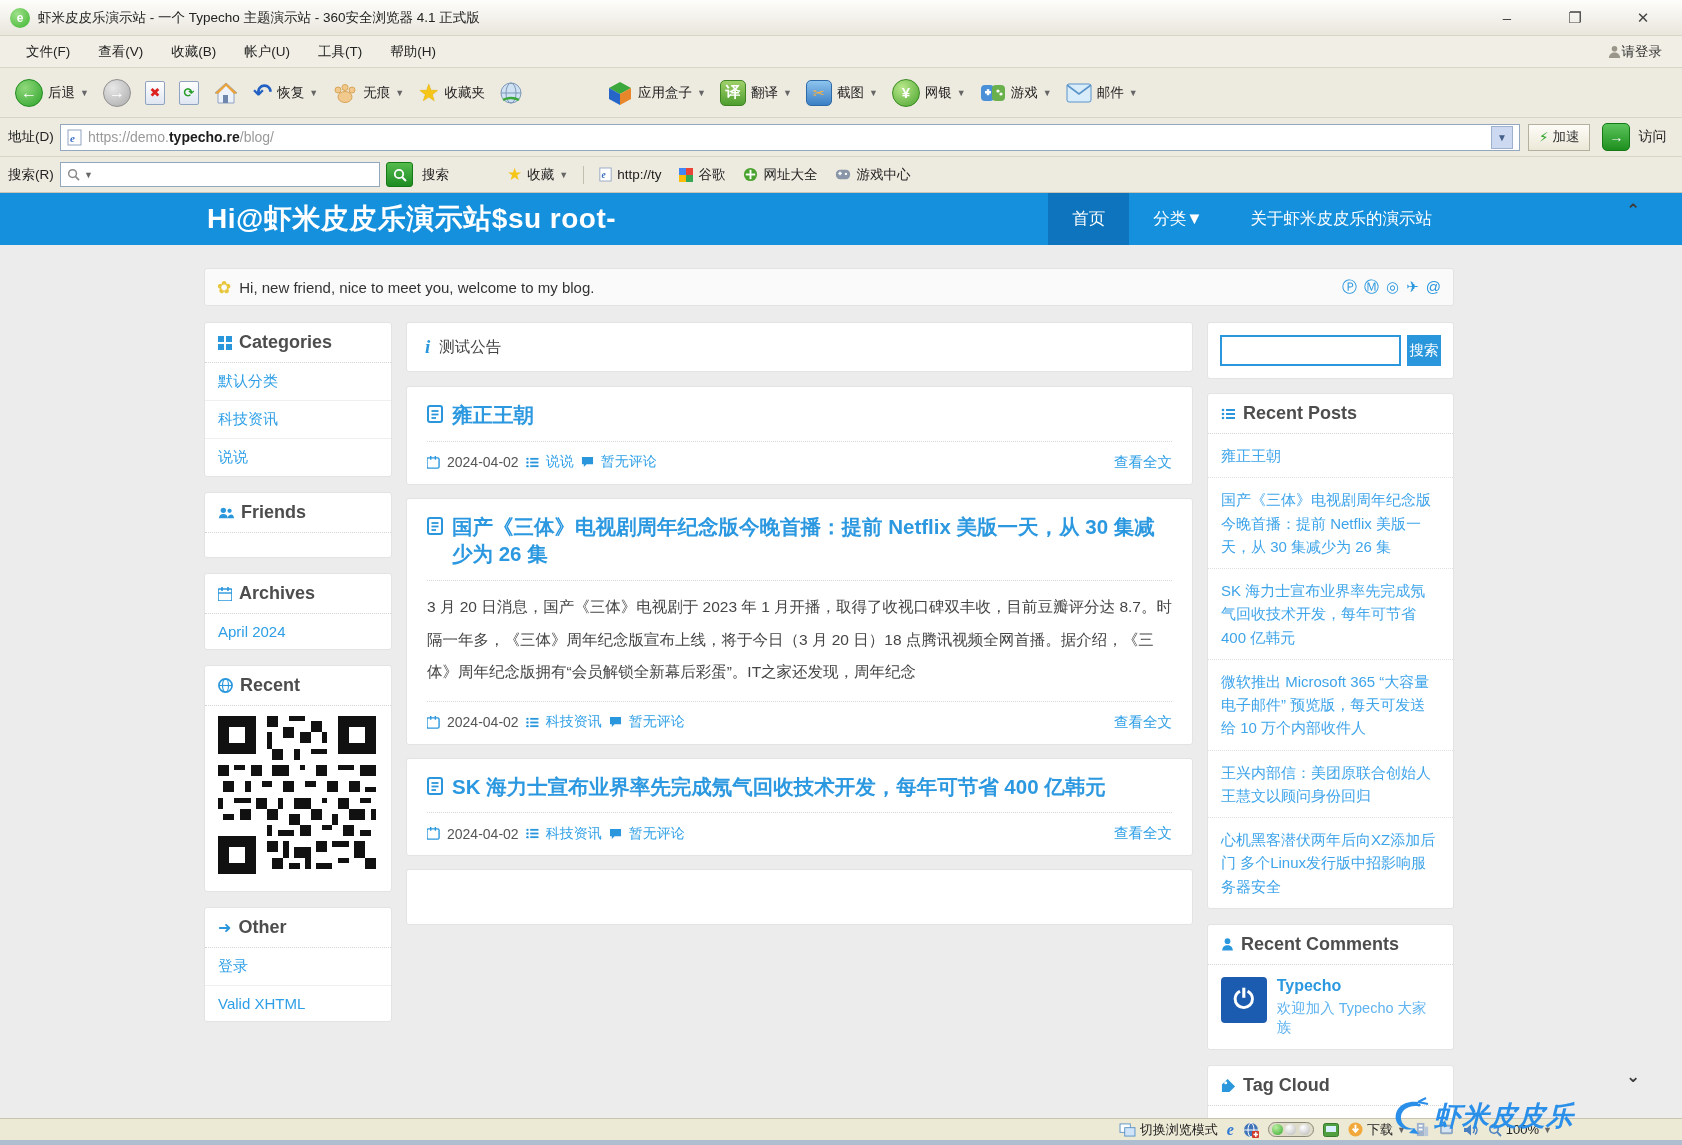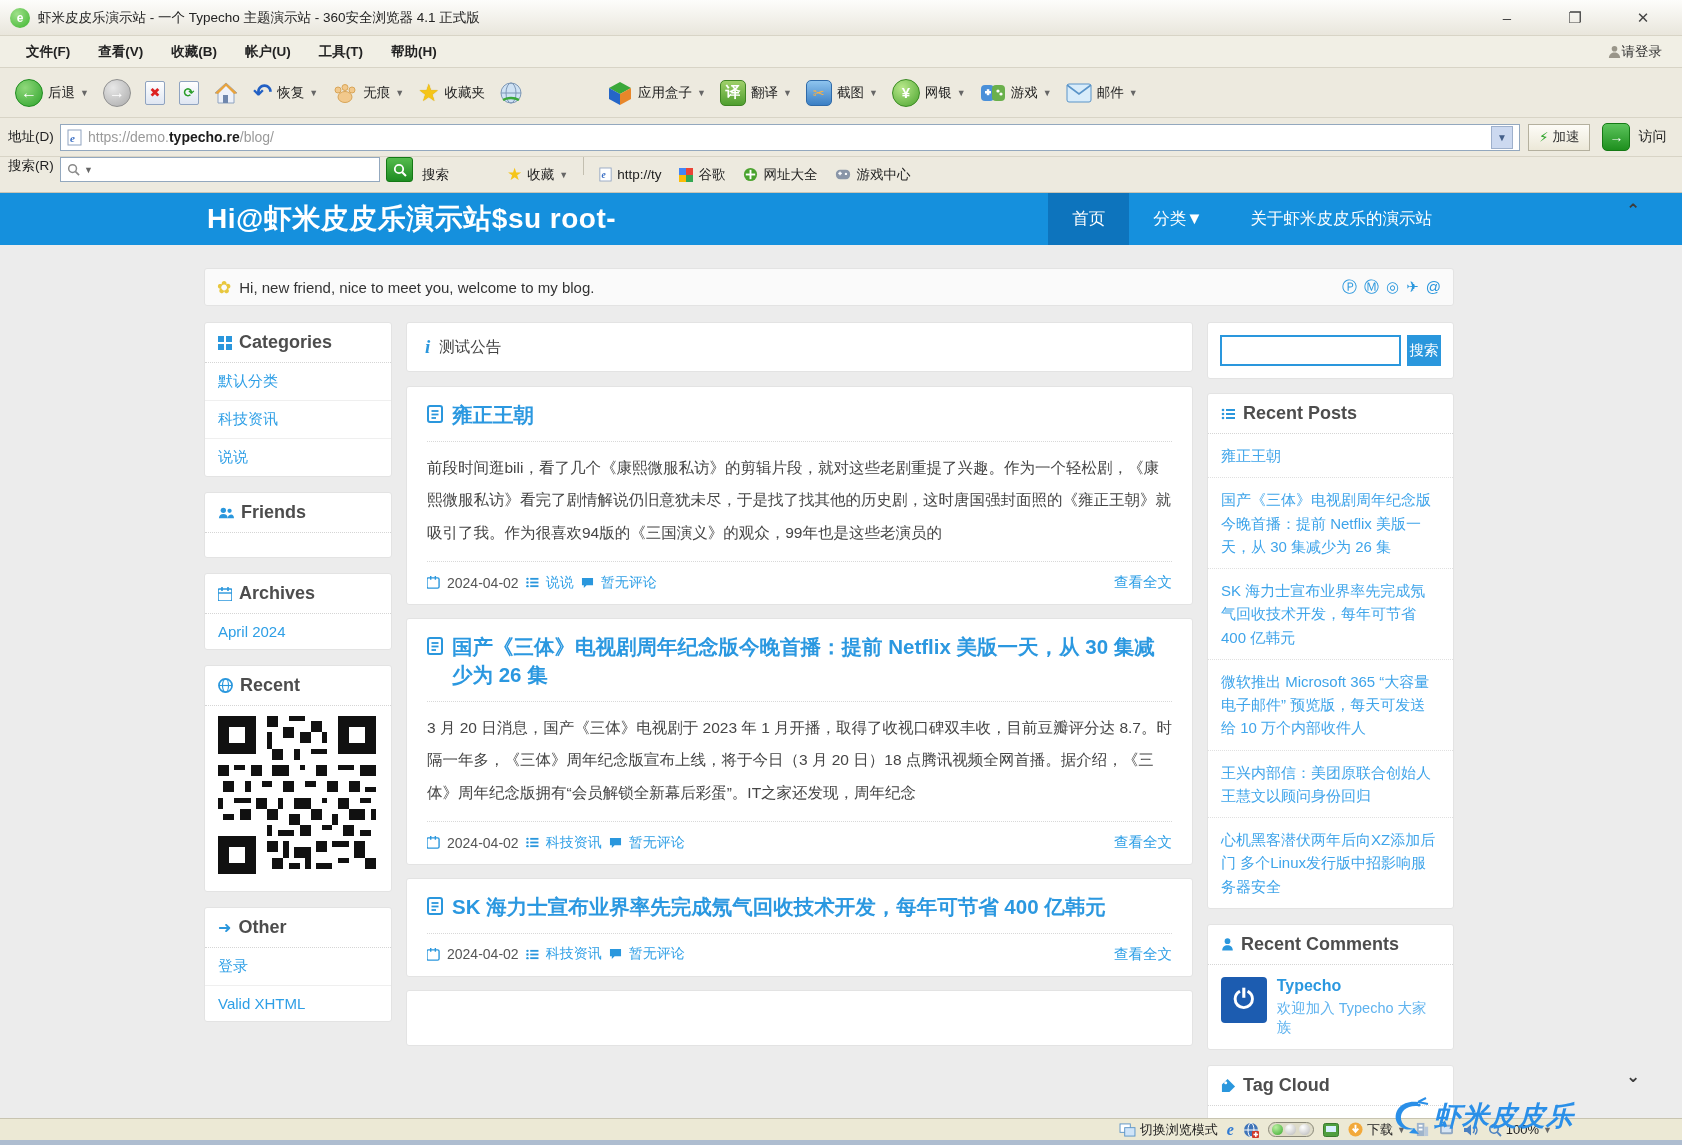--- a/index.html
+++ b/index.html
@@ -7,21 +7,21 @@
   body { font-family:"Liberation Sans","DejaVu Sans",sans-serif; background:#ececec; position:relative; font-size:14px; color:#333; }
 
   
   .titlebar { height:36px; background:linear-gradient(#fdfdfb,#e9e6dc); border-bottom:1px solid #d8d4c6; display:flex; align-items:center; padding:0 10px; }
   .fav360 { width:20px; height:20px; border-radius:50%; background:radial-gradient(circle at 35% 30%,#9fe08a,#3cb52e); color:#fff; font-weight:bold; font-size:12px; display:flex; align-items:center; justify-content:center; margin-right:8px; }
   .wtitle { font-size:13.5px; color:#222; }
   .wcontrols { margin-left:auto; display:flex; gap:38px; padding-right:14px; }
   .wbtn { width:30px; height:22px; display:flex; align-items:center; justify-content:center; color:#444; font-size:15px; cursor:default; }
 
   .menubar { height:32px; background:#f1efe5; border-bottom:1px solid #d8d4c6; display:flex; align-items:center; padding:0 12px; }
-  .menuitem { padding:4px 14px; font-size:13.5px; color:#222;font-weight:bold; }
+  .menuitem { padding:4px 14px; font-size:13.5px; color:#222; }
   .loginarea { margin-left:auto; display:flex; align-items:center; color:#333; font-size:13.5px; padding-right:8px; }
 
   .toolbar { height:50px; background:#edeadf; border-bottom:1px solid #d8d4c6; display:flex; align-items:center; padding:0 8px; }
   .tbtn { display:flex; align-items:center; gap:5px; padding:4px 7px; font-size:13.5px; color:#222; white-space:nowrap; }
   .caret { font-size:9px; color:#666; }
   .cir { width:28px; height:28px; border-radius:50%; display:flex; align-items:center; justify-content:center; color:#fff; font-size:16px; font-weight:bold; }
   .cir.back { background:radial-gradient(circle at 35% 30%,#8fd87a,#2da32b); border:1px solid #1f8c1f; }
   .cir.fwd  { background:radial-gradient(circle at 35% 30%,#e8e8e8,#a9a9a9); border:1px solid #909090; }
   .doc { width:20px; height:24px; background:linear-gradient(#fff,#dfe6f2); border:1px solid #8fa3c0; border-radius:2px; display:flex; align-items:center; justify-content:center; font-size:13px; font-weight:bold; }
   .sq { width:26px; height:26px; border-radius:5px; display:flex; align-items:center; justify-content:center; color:#fff; font-weight:bold; }
@@ -30,21 +30,21 @@
   .addressrow { height:39px; background:#edeadf; border-bottom:1px solid #d8d4c6; display:flex; align-items:center; padding:0 8px; }
   .rowlabel { font-size:13.5px; color:#222; width:52px; }
   .addrinput { height:27px; flex:0 0 1460px; background:#fff; border:1px solid #93a8be; display:flex; align-items:center; padding:0 6px; gap:6px; }
   .urltext { font-size:14px; color:#9a9a9a; }
   .urltext b { color:#1b1b1b; }
   .addrdrop { margin-left:auto; width:22px; height:23px; background:#ccd9f0; border:1px solid #9eb0cc; color:#44608a; display:flex; align-items:center; justify-content:center; font-size:10px; }
   .speedbtn { margin-left:8px; height:27px; border:1px solid #b4b09e; background:linear-gradient(#fdfcf7,#ece8d8); display:flex; align-items:center; padding:0 10px; gap:4px; font-size:13.5px; }
   .gobtn { margin-left:12px; width:28px; height:28px; border-radius:5px; background:linear-gradient(#5cc45c,#1e8f1e); border:1px solid #157915; color:#fff; display:flex; align-items:center; justify-content:center; font-weight:bold; }
   .golabel { margin-left:8px; font-size:14px; color:#222; }
 
-  .searchrow { height:36px; background:#edeadf; border-bottom:1px solid #c9c5b6; display:flex; padding:0 8px; }
+  .searchrow { height:36px; background:#edeadf; border-bottom:1px solid #c9c5b6; display:flex; align-items:center; padding:0 8px; }
   .searchinput { height:25px; flex:0 0 320px; background:#fff; border:1px solid #93a8be; display:flex; align-items:center; padding:0 6px; gap:4px; color:#8a8a8a; }
   .sbtn-green { margin-left:6px; width:27px; height:25px; border-radius:3px; background:linear-gradient(#55bb4d,#1d8c22); border:1px solid #157915; display:flex; align-items:center; justify-content:center; }
   .quick { display:flex; align-items:center; gap:5px; padding:3px 9px; font-size:13.5px; color:#222; white-space:nowrap; }
   .vsep { width:1px; height:18px; background:#c3bfb0; margin:0 6px; }
 
   
   .siteheader { height:52px; background:#1590dd; display:flex; align-items:center;justify-content:space-between; }
   .sitetitle { margin-left:207px; color:#fff; font-size:28px; font-weight:bold; letter-spacing:0.5px; }
   .sitenav { margin-left:auto; margin-right:226px; display:flex; height:52px; }
   .navitem { display:flex; align-items:center; padding:0 24px; color:#fff; font-size:16.5px; }
@@ -475,21 +475,20 @@
       <div class="post">
         <div class="posttitle">
           <svg width="16" height="18" viewBox="0 0 16 18">
               <rect x="1" y="1" width="14" height="16" rx="2" fill="none" stroke="#2a97dd" stroke-width="2"></rect>
               <line x1="4.5" y1="6" x2="11.5" y2="6" stroke="#2a97dd" stroke-width="1.8"></line>
               <line x1="4.5" y1="9.5" x2="11.5" y2="9.5" stroke="#2a97dd" stroke-width="1.8"></line>
               <line x1="4.5" y1="13" x2="9" y2="13" stroke="#2a97dd" stroke-width="1.8"></line>
             </svg>
           <a>雍正王朝</a>
         </div>
-        <div class="postbody">前段时间逛bili，看了几个《康熙微服私访》的剪辑片段，就对这些老剧重提了兴趣。作为一个轻松剧，《康熙微服私访》看完了剧情解说仍旧意犹未尽，于是找了找其他的历史剧，这时唐国强封面照的《雍正王朝》就吸引了我。作为很喜欢94版的《三国演义》的观众，99年也是这些老演员的</div>
         <div class="postmeta">
           <svg width="13" height="13" viewBox="0 0 14 14">
               <rect x="0" y="2" width="13" height="11" rx="1.5" fill="none" stroke="#2a97dd" stroke-width="1.5"></rect>
               <line x1="4" y1="0" x2="4" y2="4" stroke="#2a97dd" stroke-width="1.5"></line>
               <line x1="9" y1="0" x2="9" y2="4" stroke="#2a97dd" stroke-width="1.5"></line>
             </svg>
           <span>2024-04-02</span>
           <svg width="13" height="11" viewBox="0 0 14 12">
               <circle cx="1.5" cy="2" r="1.3" fill="#2a97dd"></circle>
               <circle cx="1.5" cy="6" r="1.3" fill="#2a97dd"></circle>

